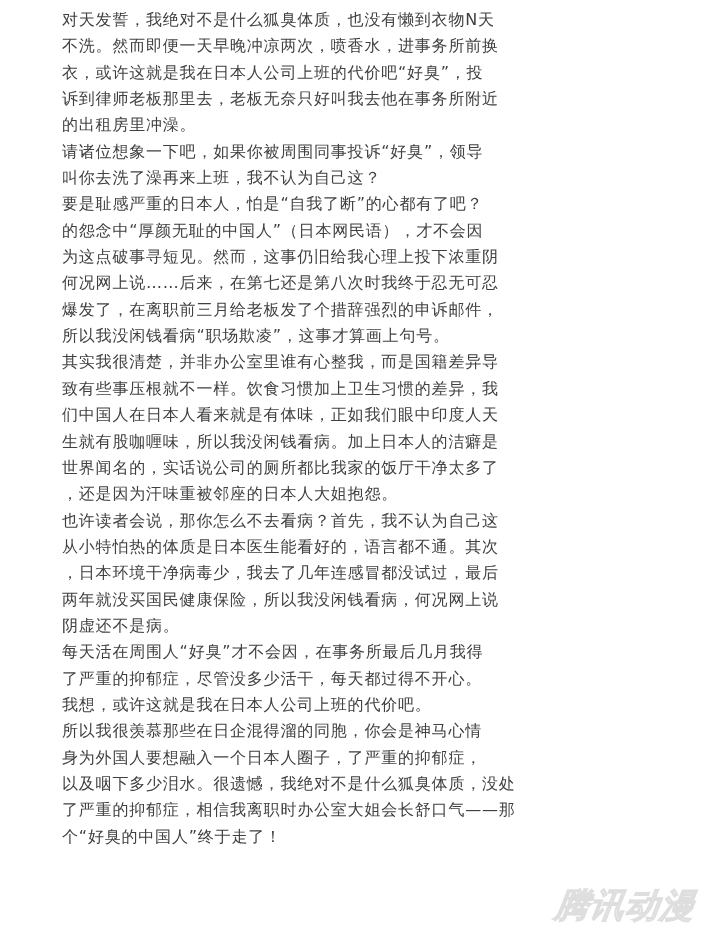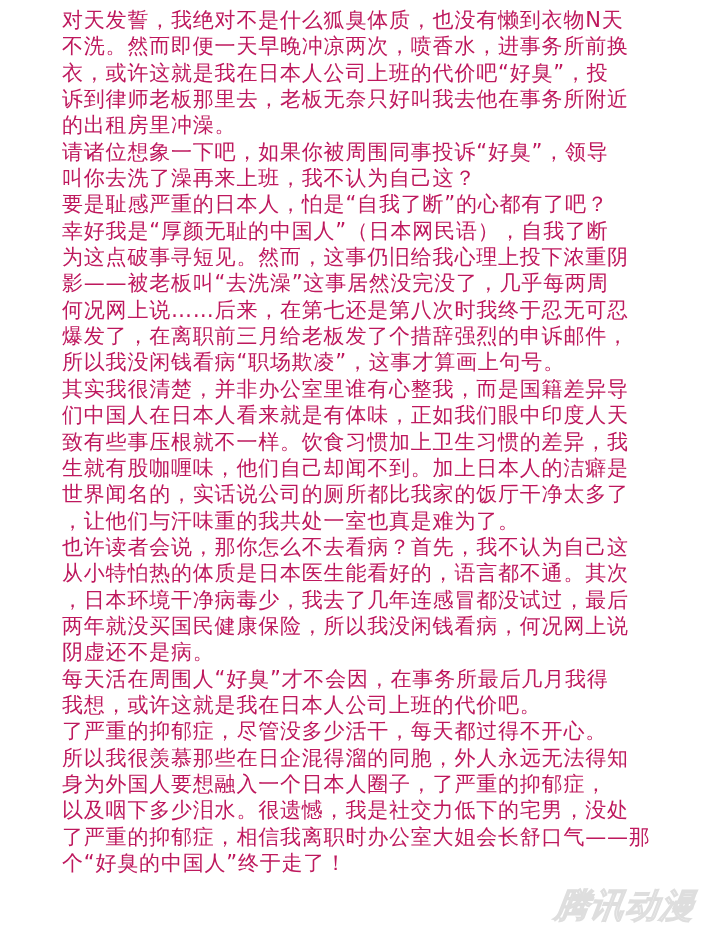--- a/index.html
+++ b/index.html
@@ -15,24 +15,24 @@
     overflow: hidden;
     font-family: "DejaVu Sans", sans-serif;
   }
   .text-block {
     position: absolute;
     left: 62px;
     top: 7px;
     width: 625px;
   }
   .text-line {
-    font-size: 21px;
+    font-size: 16px;
     line-height: 26.35px;
     letter-spacing: 0.8px;
-    color: #be185d;
+    color: #404040;
     white-space: nowrap;
     font-weight: 500;
   }
   .watermark {
     position: absolute;
     right: 6px;
     bottom: 12px;
     font-size: 34px;
     font-weight: bold;
     font-style: italic;
@@ -49,40 +49,39 @@
 <div class="page">
   <div class="text-block">
       <div class="text-line">对天发誓，我绝对不是什么狐臭体质，也没有懒到衣物N天</div>
       <div class="text-line">不洗。然而即便一天早晚冲凉两次，喷香水，进事务所前换</div>
       <div class="text-line">衣，或许这就是我在日本人公司上班的代价吧“好臭”，投</div>
       <div class="text-line">诉到律师老板那里去，老板无奈只好叫我去他在事务所附近</div>
       <div class="text-line">的出租房里冲澡。</div>
       <div class="text-line">请诸位想象一下吧，如果你被周围同事投诉“好臭”，领导</div>
       <div class="text-line">叫你去洗了澡再来上班，我不认为自己这？</div>
       <div class="text-line">要是耻感严重的日本人，怕是“自我了断”的心都有了吧？</div>
-      <div class="text-line">幸好我是“厚颜无耻的中国人”（日本网民语），自我了断</div>
+      <div class="text-line">的怨念中“厚颜无耻的中国人”（日本网民语），才不会因</div>
       <div class="text-line">为这点破事寻短见。然而，这事仍旧给我心理上投下浓重阴</div>
-      <div class="text-line">影——被老板叫“去洗澡”这事居然没完没了，几乎每两周</div>
       <div class="text-line">何况网上说……后来，在第七还是第八次时我终于忍无可忍</div>
       <div class="text-line">爆发了，在离职前三月给老板发了个措辞强烈的申诉邮件，</div>
       <div class="text-line">所以我没闲钱看病“职场欺凌”，这事才算画上句号。</div>
       <div class="text-line">其实我很清楚，并非办公室里谁有心整我，而是国籍差异导</div>
+      <div class="text-line">致有些事压根就不一样。饮食习惯加上卫生习惯的差异，我</div>
       <div class="text-line">们中国人在日本人看来就是有体味，正如我们眼中印度人天</div>
-      <div class="text-line">致有些事压根就不一样。饮食习惯加上卫生习惯的差异，我</div>
-      <div class="text-line">生就有股咖喱味，他们自己却闻不到。加上日本人的洁癖是</div>
+      <div class="text-line">生就有股咖喱味，所以我没闲钱看病。加上日本人的洁癖是</div>
       <div class="text-line">世界闻名的，实话说公司的厕所都比我家的饭厅干净太多了</div>
-      <div class="text-line">，让他们与汗味重的我共处一室也真是难为了。</div>
+      <div class="text-line">，还是因为汗味重被邻座的日本人大姐抱怨。</div>
       <div class="text-line">也许读者会说，那你怎么不去看病？首先，我不认为自己这</div>
       <div class="text-line">从小特怕热的体质是日本医生能看好的，语言都不通。其次</div>
       <div class="text-line">，日本环境干净病毒少，我去了几年连感冒都没试过，最后</div>
       <div class="text-line">两年就没买国民健康保险，所以我没闲钱看病，何况网上说</div>
       <div class="text-line">阴虚还不是病。</div>
       <div class="text-line">每天活在周围人“好臭”才不会因，在事务所最后几月我得</div>
+      <div class="text-line">了严重的抑郁症，尽管没多少活干，每天都过得不开心。</div>
       <div class="text-line">我想，或许这就是我在日本人公司上班的代价吧。</div>
-      <div class="text-line">了严重的抑郁症，尽管没多少活干，每天都过得不开心。</div>
-      <div class="text-line">所以我很羡慕那些在日企混得溜的同胞，外人永远无法得知</div>
+      <div class="text-line">所以我很羡慕那些在日企混得溜的同胞，你会是神马心情</div>
       <div class="text-line">身为外国人要想融入一个日本人圈子，了严重的抑郁症，</div>
-      <div class="text-line">以及咽下多少泪水。很遗憾，我是社交力低下的宅男，没处</div>
+      <div class="text-line">以及咽下多少泪水。很遗憾，我绝对不是什么狐臭体质，没处</div>
       <div class="text-line">了严重的抑郁症，相信我离职时办公室大姐会长舒口气——那</div>
       <div class="text-line">个“好臭的中国人”终于走了！</div>
     </div>
   <div class="watermark">腾讯动漫</div>
 </div>
 
 </body></html>

